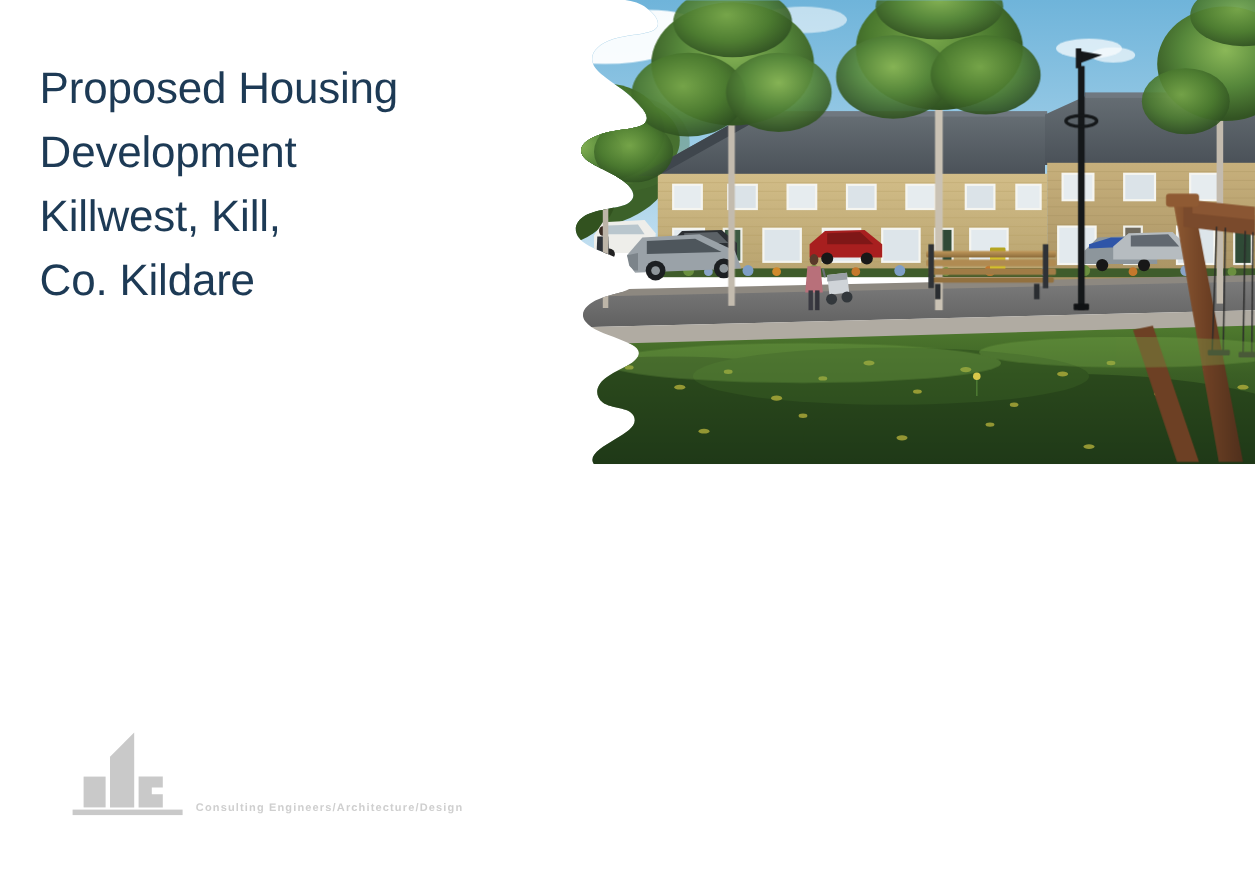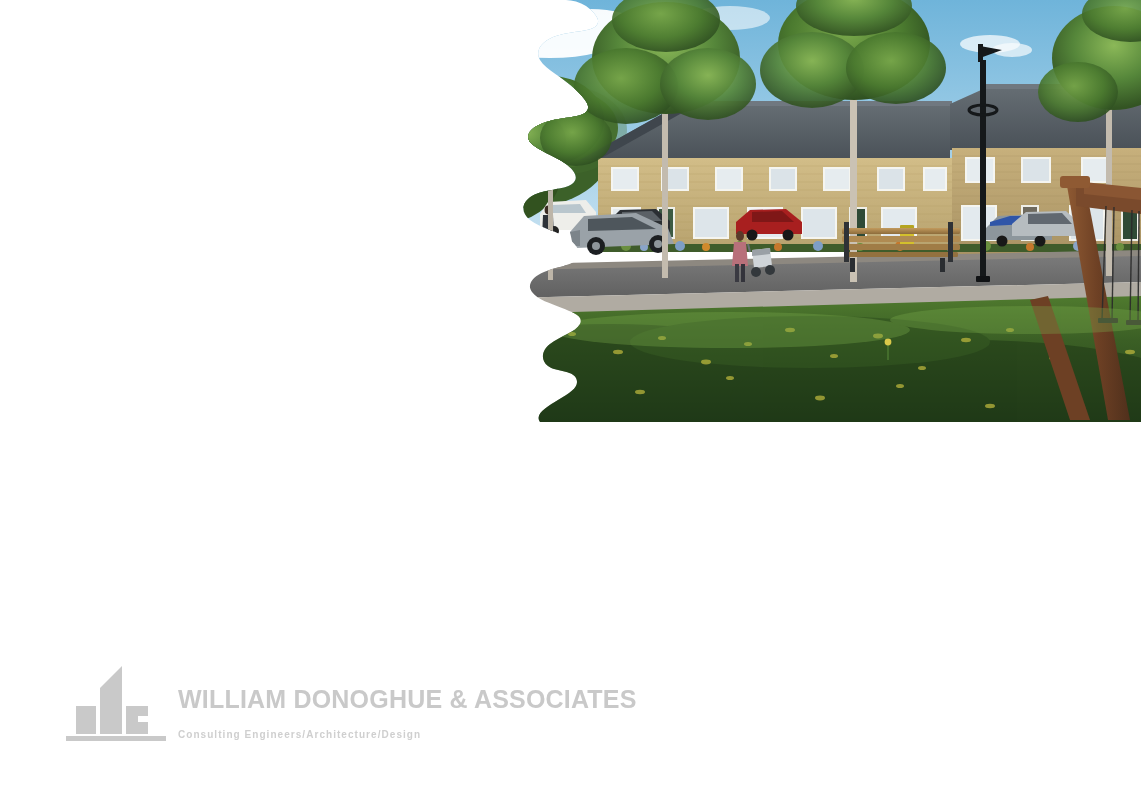--- a/index.html
+++ b/index.html
@@ -477,33 +477,38 @@
 
         <g opacity="0.35">
           <ellipse cx="300" cy="330" rx="180" ry="18" fill="#7aa84a"></ellipse>
           <ellipse cx="600" cy="320" rx="140" ry="14" fill="#7aa84a"></ellipse>
         </g>
 
       </g>
     </svg>
   </div>
 
+  <div id="title-block">
+    <div class="title-line">Proposed Housing</div>
+    <div class="title-line">Development</div>
+    <div class="title-line">Killwest, Kill,</div>
+    <div class="title-line">Co. Kildare</div>
+  </div>
 
   <div id="logo-block">
     <svg id="logo-mark" viewBox="0 0 104 82" xmlns="http://www.w3.org/2000/svg">
       <g fill="#c9c9c9">
 
         <path d="M 36,24 L 58,2 L 58,70 L 36,70 Z"></path>
 
         <rect x="12" y="42" width="20" height="28"></rect>
 
         <path d="M 62,42 L 84,42 L 84,52 L 74,52 L 74,58 L 84,58 L 84,70 L 62,70 Z"></path>
 
         <rect x="2" y="72" width="100" height="5"></rect>
       </g>
     </svg>
     <div id="logo-text">
-      <div id="logo-name">WILLIAM DONOGHUE &amp; ASSOCIATES</div>
       <div id="logo-tagline">Consulting Engineers/Architecture/Design</div>
     </div>
   </div>
 
 </div>
 
 </body></html>

